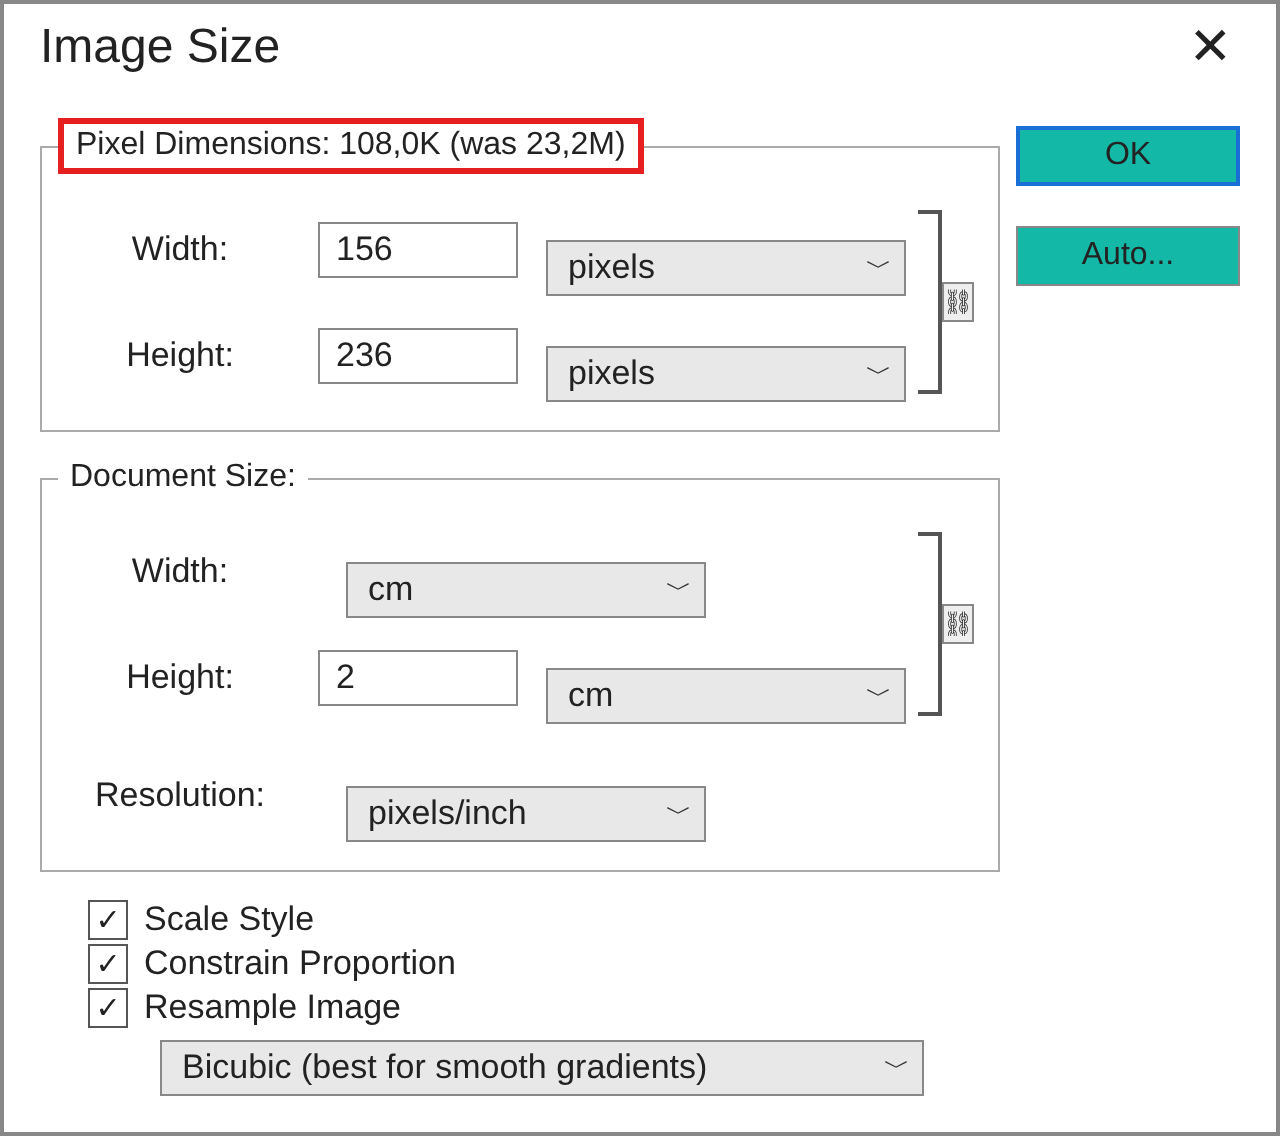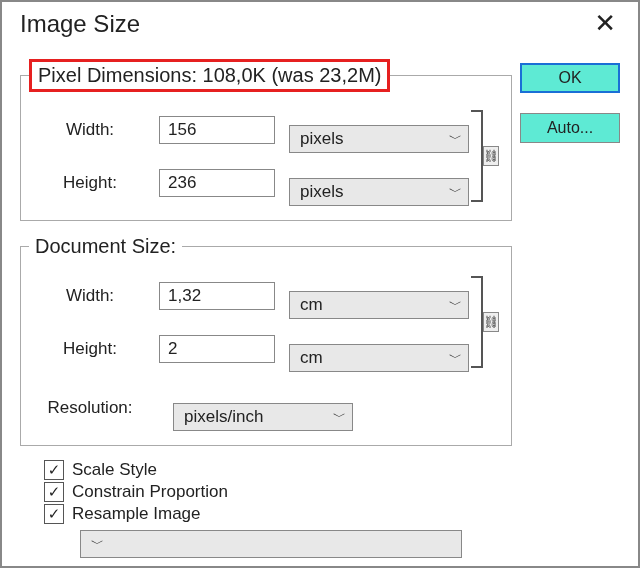--- a/index.html
+++ b/index.html
@@ -36,21 +36,21 @@
     width: 120px;
     display: flex;
     flex-direction: column;
     gap: 20px;
     padding-top: 14px;
     padding-left: 8px;
   }
   .btn {
     height: 30px;
     border: 1px solid #888;
-    background: #5eead4;
+    background: #14b8a6;
     font-size: 16px;
     display: flex;
     align-items: center;
     justify-content: center;
     cursor: default;
   }
   .btn.primary {
     border: 2px solid #1a6fd6;
   }
   fieldset {
@@ -58,34 +58,34 @@
     margin: 10px 0 14px 0;
     padding: 8px 8px 8px 8px;
     position: relative;
   }
   fieldset.highlighted > legend {
     padding: 2px 6px;
     border: 3px solid #e62020;
   }
   legend {
     padding: 0 6px;
-    font-size: 20px;
+    font-size: 16px;
   }
   .row {
     display: flex;
     align-items: center;
     margin: 6px 0;
   }
   .row-label {
     width: 130px;
     text-align: center;
     padding-right: 8px;
   }
   .text-input {
-    width: 116px;
+    width: 100px;
     height: 28px;
     border: 1px solid #888;
     background: #fff;
     font-size: 17px;
     padding: 0 8px;
     line-height: 26px;
   }
   .select {
     display: flex;
     align-items: center;
@@ -195,21 +195,20 @@
         </div>
       </div>
     </fieldset>
 
     <fieldset>
       <legend>Document Size:</legend>
       <div class="group-with-link">
         <div class="rows-wrap">
           <div class="row">
             <div class="row-label">Width:</div>
-            <div class="text-input">1,32</div>
             <div class="select">
               <span>cm</span>
               <span class="chev">﹀</span>
             </div>
           </div>
           <div class="row">
             <div class="row-label">Height:</div>
             <div class="text-input">2</div>
             <div class="select">
               <span>cm</span>
@@ -238,20 +237,21 @@
     <div class="checkrow">
       <div class="checkbox">✓</div>
       <span>Constrain Proportion</span>
     </div>
     <div class="checkrow">
       <div class="checkbox">✓</div>
       <span>Resample Image</span>
     </div>
 
     <div class="select wide">
+      <span>Bicubic (best for smooth gradients)</span>
       <span class="chev">﹀</span>
     </div>
 
   </div>
 
   <div class="right-col">
     <div class="btn primary">OK</div>
     <div class="btn">Auto...</div>
   </div>
 </div>

